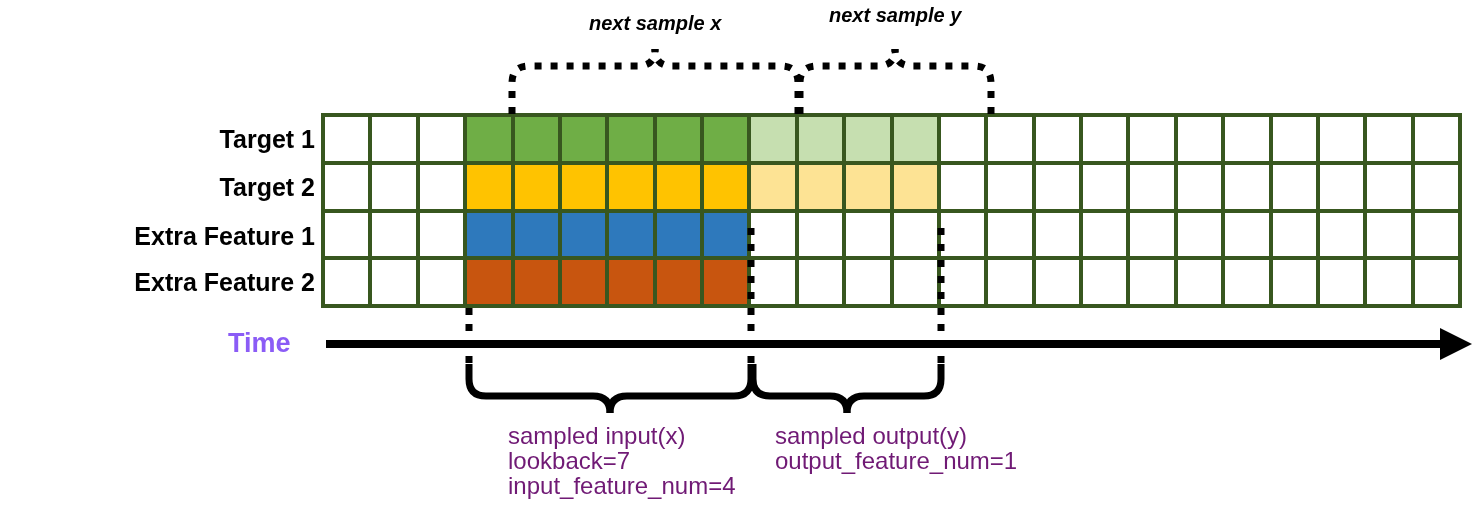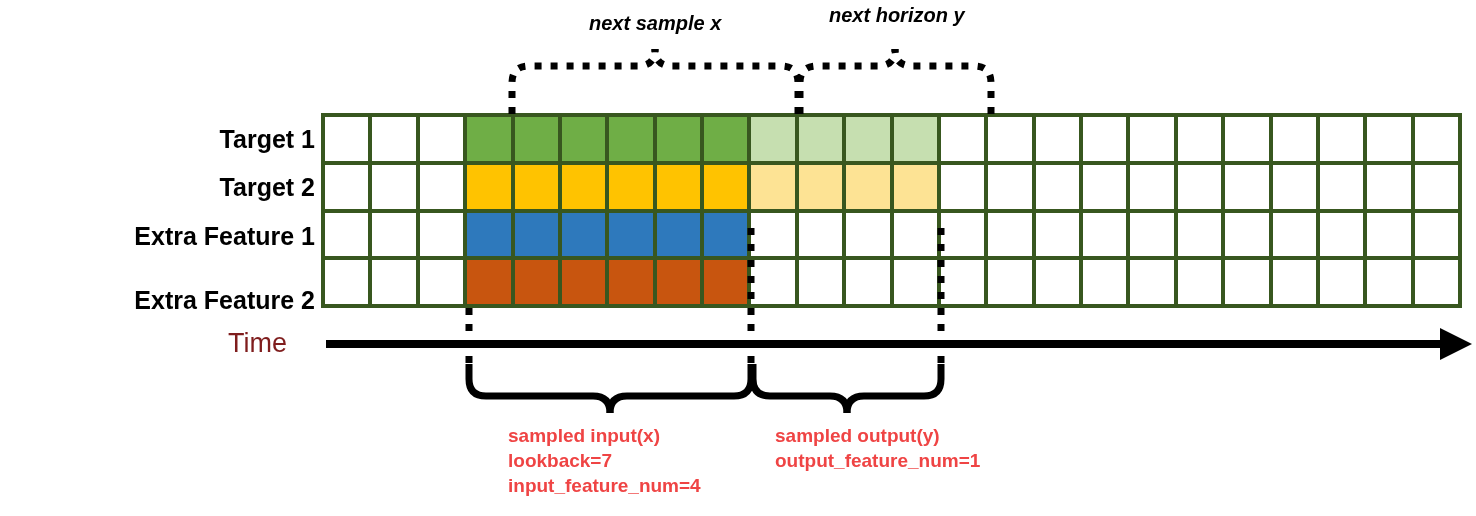--- a/index.html
+++ b/index.html
@@ -38,30 +38,30 @@
     font-weight:700;
     color:#000;
     white-space:nowrap;
     text-align:right;
     right:1161px;
   }
 
   .timelabel{
     position:absolute;
     font-size:27px;
+    font-weight:700;
+    color:#8b5cf6;
+    white-space:nowrap;
+  }
+
+  .bottomblock{
+    position:absolute;
+    font-size:24px;
     font-weight:400;
-    color:#7f1d1d;
-    white-space:nowrap;
-  }
-
-  .bottomblock{
-    position:absolute;
-    font-size:19px;
-    font-weight:700;
-    color:#ef4444;
+    color:#701a75;
     line-height:25px;
     white-space:nowrap;
   }
 
   #grid{
     position:absolute;
     left:321px; top:113px;
     width:1141px; height:195px;
     box-sizing:border-box;
     background:#38571F;
@@ -83,26 +83,26 @@
   }
   svg.overlay{position:absolute;left:0;top:0;width:1476px;height:516px;pointer-events:none;}
 </style>
 </head>
 <body>
 
 <div id="stage">
 
 
   <div class="toplabel" id="toplabel0" style="top: 4px; left: 589px; margin-top: 8px;">next sample x</div>
-  <div class="toplabel" id="toplabel1" style="top: 4px; left: 829px;">next horizon y</div>
+  <div class="toplabel" id="toplabel1" style="top: 4px; left: 829px;">next sample y</div>
 
   <div class="rowlabel" id="rowlabel0" style="top:125px;margin-left:26px;">Target 1</div>
   <div class="rowlabel" id="rowlabel1" style="top:173px;">Target 2</div>
   <div class="rowlabel" id="rowlabel2" style="top:222px;">Extra Feature 1</div>
-  <div class="rowlabel" id="rowlabel3" style="top:286px;">Extra Feature 2</div>
+  <div class="rowlabel" id="rowlabel3" style="top:268px;">Extra Feature 2</div>
 
   <div id="grid">
       <div class="grow">
         <div class="gcell" style="background: rgb(255, 255, 255);"></div>
         <div class="gcell" style="background: rgb(255, 255, 255);"></div>
         <div class="gcell" style="background: rgb(255, 255, 255);"></div>
         <div class="gcell" style="background: rgb(111, 174, 70);"></div>
         <div class="gcell" style="background: rgb(111, 174, 70);"></div>
         <div class="gcell" style="background: rgb(111, 174, 70);"></div>
         <div class="gcell" style="background: rgb(111, 174, 70);"></div>

